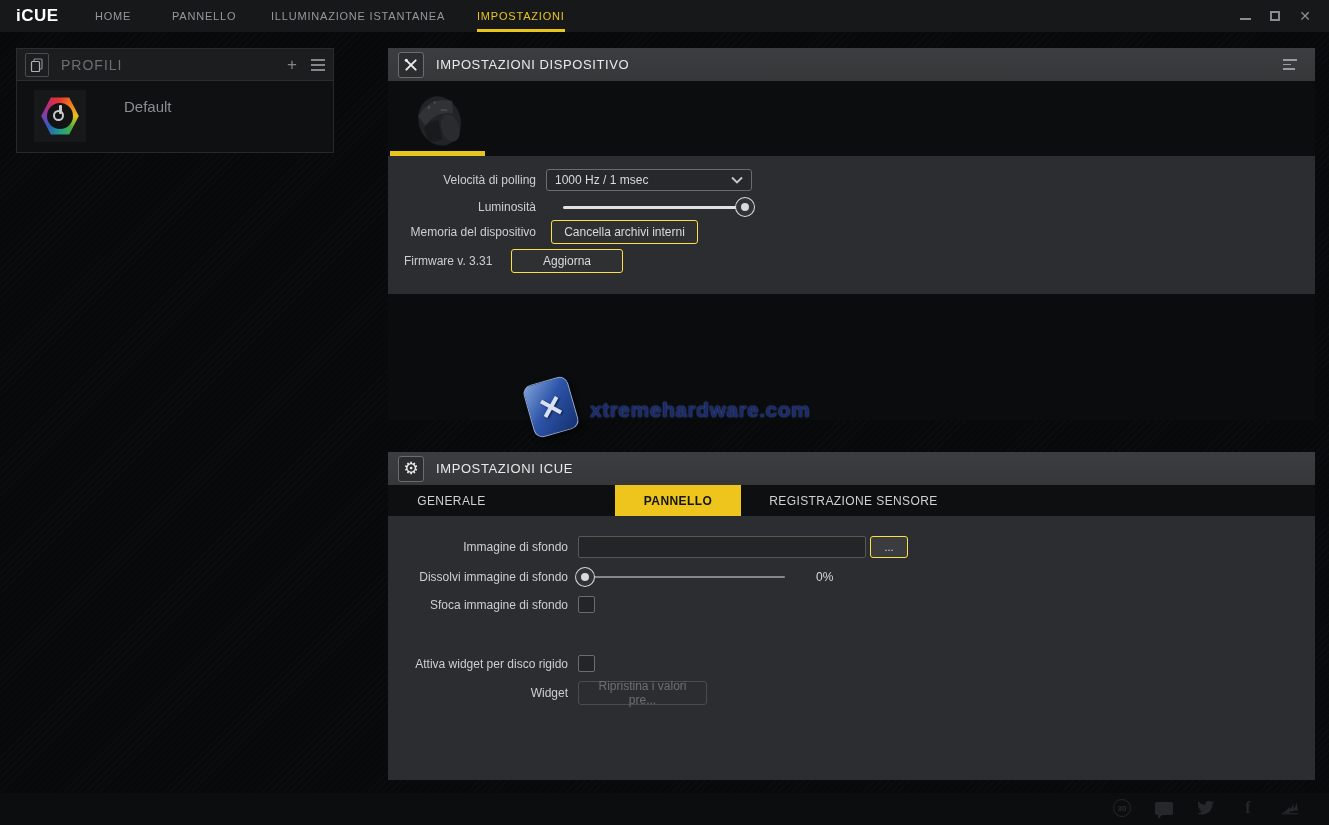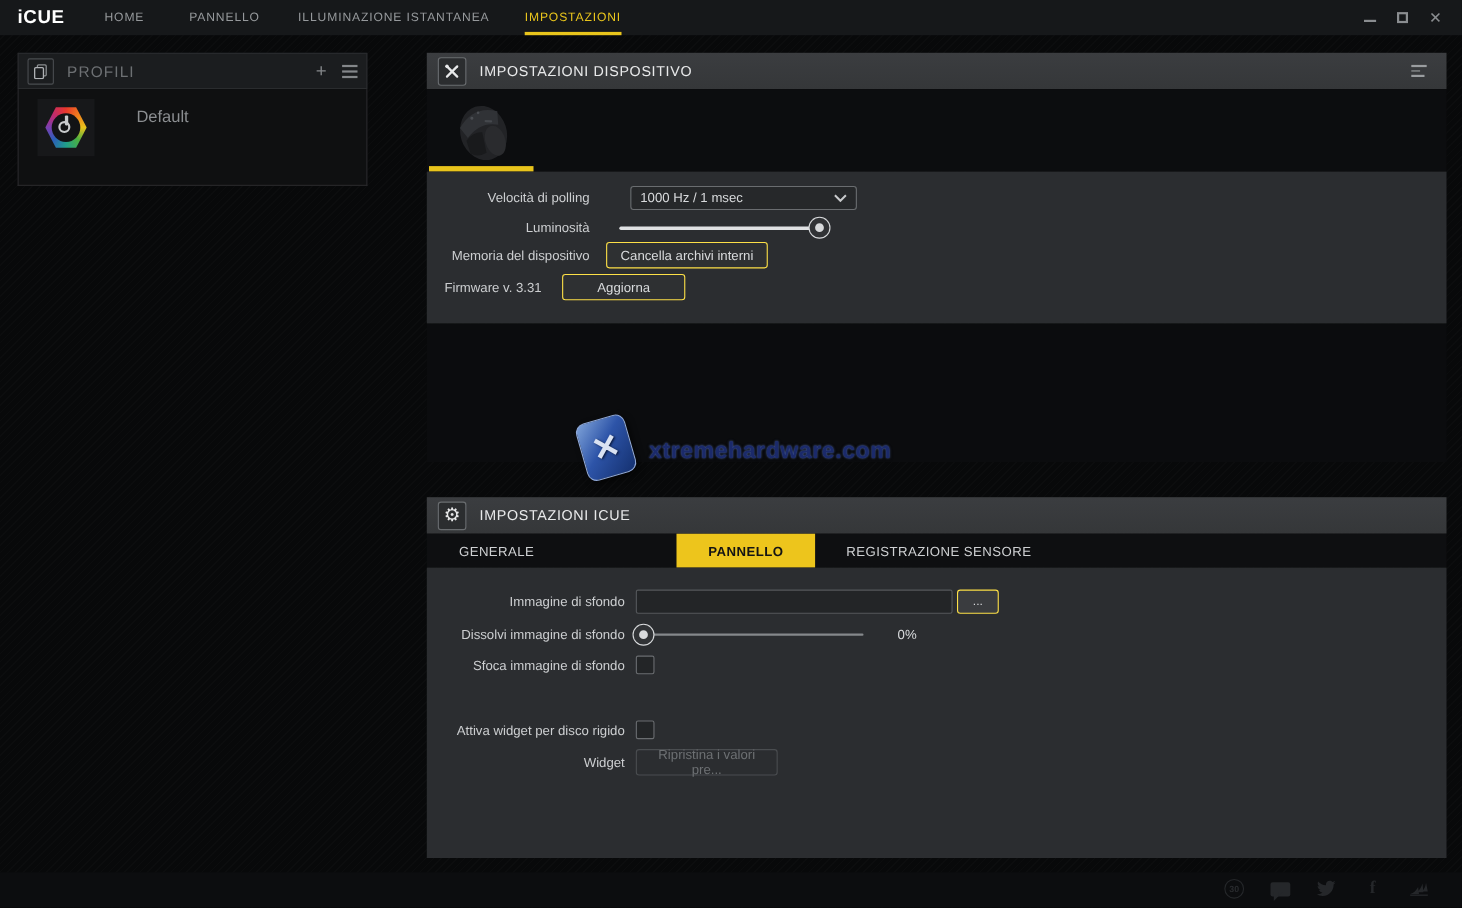--- a/index.html
+++ b/index.html
@@ -25,21 +25,21 @@
   .win-close-glyph { font-size:14px; line-height:14px; color:#8a8d90; }
 
   
   .sidebar { position:absolute; left:16px; top:48px; width:318px; z-index:5; }
   .sidebar-header { height:33px; background:#1b1d1f; border:1px solid #2a2c2e; display:flex; align-items:center; padding:0 8px; }
   .profiles-iconbox { width:24px; height:24px; border:1px solid #4a4d50; border-radius:2px; display:flex; align-items:center; justify-content:center; margin-right:12px; }
   .sidebar-title { font-size:14px; letter-spacing:1px; color:#6d7073; flex:1; }
   .sidebar-plus { font-size:17px; color:#84878a; margin-right:14px; cursor:pointer; line-height:14px; }
   .menu-lines { display:flex; flex-direction:column; gap:3px; cursor:pointer; }
   .menu-lines span { display:block; height:2px; background:#84878a; width:14px; }
-  .profile-list { background:#0f1011; border:1px solid #28292b; border-top:none; height:88px; }
+  .profile-list { background:#0f1011; border:1px solid #28292b; border-top:none; height:72px; }
   .profile-row { height:100%; display:flex; align-items:flex-start; padding:9px 0 0 17px; cursor:pointer; }
   .profile-icon-tile { width:52px; height:52px; background:#17181a; display:flex; align-items:center; justify-content:center; }
   .hexlogo { width:40px; height:40px; clip-path:polygon(27% 4%, 73% 4%, 97% 50%, 73% 96%, 27% 96%, 3% 50%);
     background:conic-gradient(#e8372c, #f07f1d, #e8c21c, #4caf3f, #1f9e8a, #2b5fb8, #7a3fb0, #c02a6e, #e8372c);
     position:relative; }
   .hexlogo::before { content:""; position:absolute; inset:7px; border-radius:50%; background:#121315; }
   .hexlogo .power-ring { position:absolute; left:13px; top:14px; width:11px; height:11px; border:2.5px solid #c8cacc; border-radius:50%; }
   .hexlogo .power-stem { position:absolute; left:18.5px; top:9px; width:3px; height:9px; background:#c8cacc; border-radius:1px; }
   .profile-name { font-size:15px; color:#8b8e91; margin-left:38px; margin-top:8px; }
 
@@ -56,21 +56,21 @@
   .device-tab { position:absolute; left:2px; top:2px; width:95px; height:73px; cursor:pointer; }
   .device-tab .tab-underline { position:absolute; left:0; bottom:0; width:95px; height:5px; background:#e9c41c; }
   .mouse-img { position:absolute; left:10px; top:4px; }
 
   .device-body { height:138px; background:#2b2d30; position:relative; font-size:12px; }
   .drow { position:absolute; height:22px; display:flex; align-items:center; }
   .dlabel { position:absolute; width:148px; left:0; text-align:right; color:#ccced0; font-size:12px; line-height:22px; }
   .dlabel-left { position:absolute; left:16px; color:#ccced0; font-size:12px; line-height:22px; }
 
   .dropdown { position:absolute; left:158px; width:206px; height:22px; background:#26282a; border:1px solid #6a6d70; border-radius:3px;
-    display:flex; align-items:center; padding:0 8px; cursor:pointer; color:#d8dadc;margin-left:27px; }
+    display:flex; align-items:center; padding:0 8px; cursor:pointer; color:#d8dadc; }
   .dropdown .dd-value { flex:1; font-size:12px; }
 
   .slider { position:relative; height:22px; }
   .slider .track { position:absolute; top:10px; height:3px; border-radius:2px; }
   .slider .handle { position:absolute; top:2px; width:18px; height:18px; border-radius:50%; background:#d8dadc; border:5px solid #313336; box-shadow:0 0 0 1px #d8dadc; cursor:pointer; }
   .bright-slider { position:absolute; left:175px; width:187px; }
   .bright-slider .track { left:0; width:187px; background:#dfe1e3; }
   .bright-slider .handle { right:-4px; }
   .fade-slider { position:absolute; left:190px; width:207px; }
   .fade-slider .track { left:0; width:207px; background:#85888b; height:2px; }

